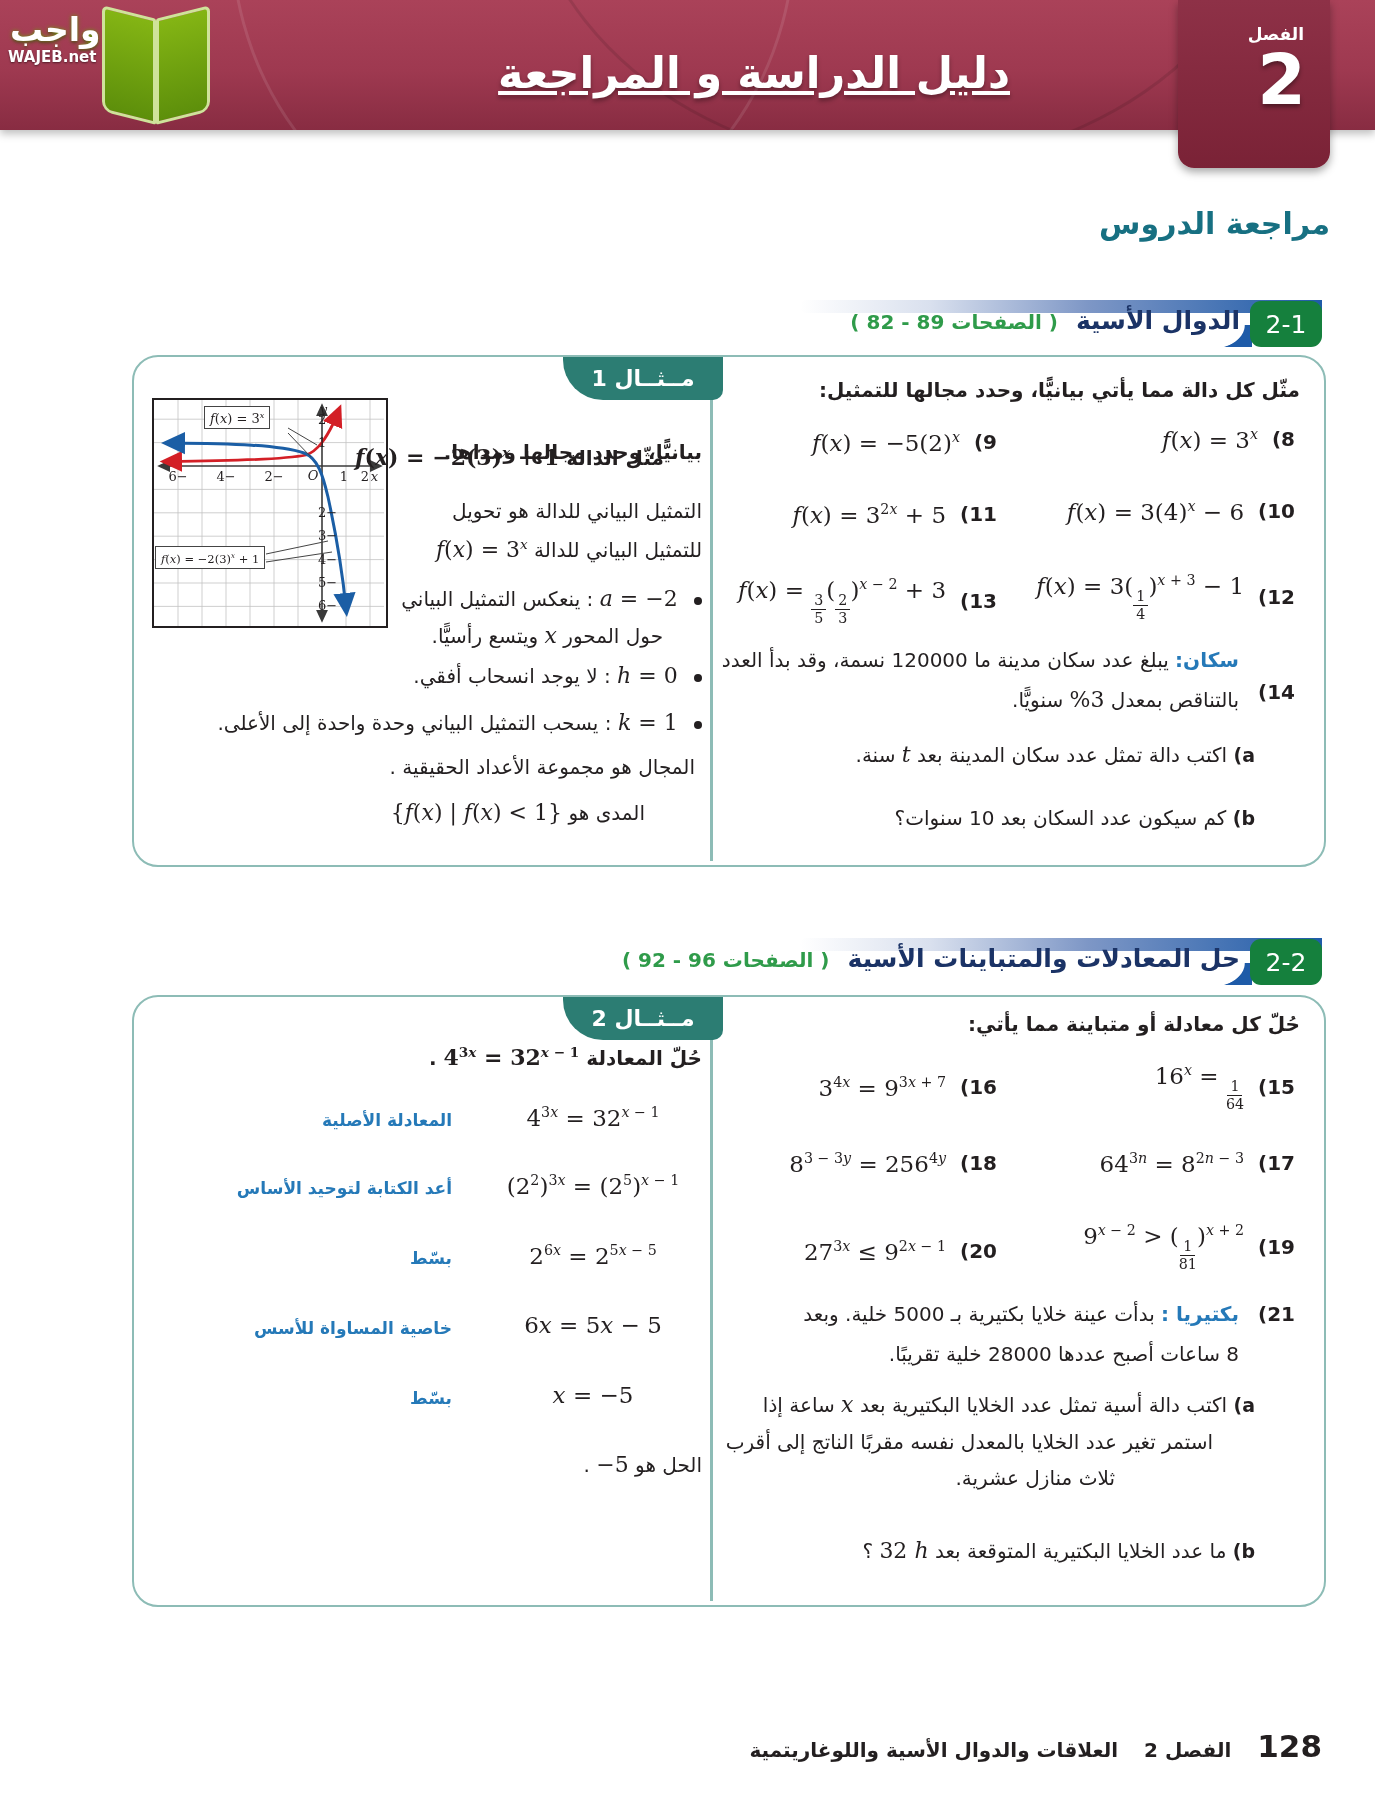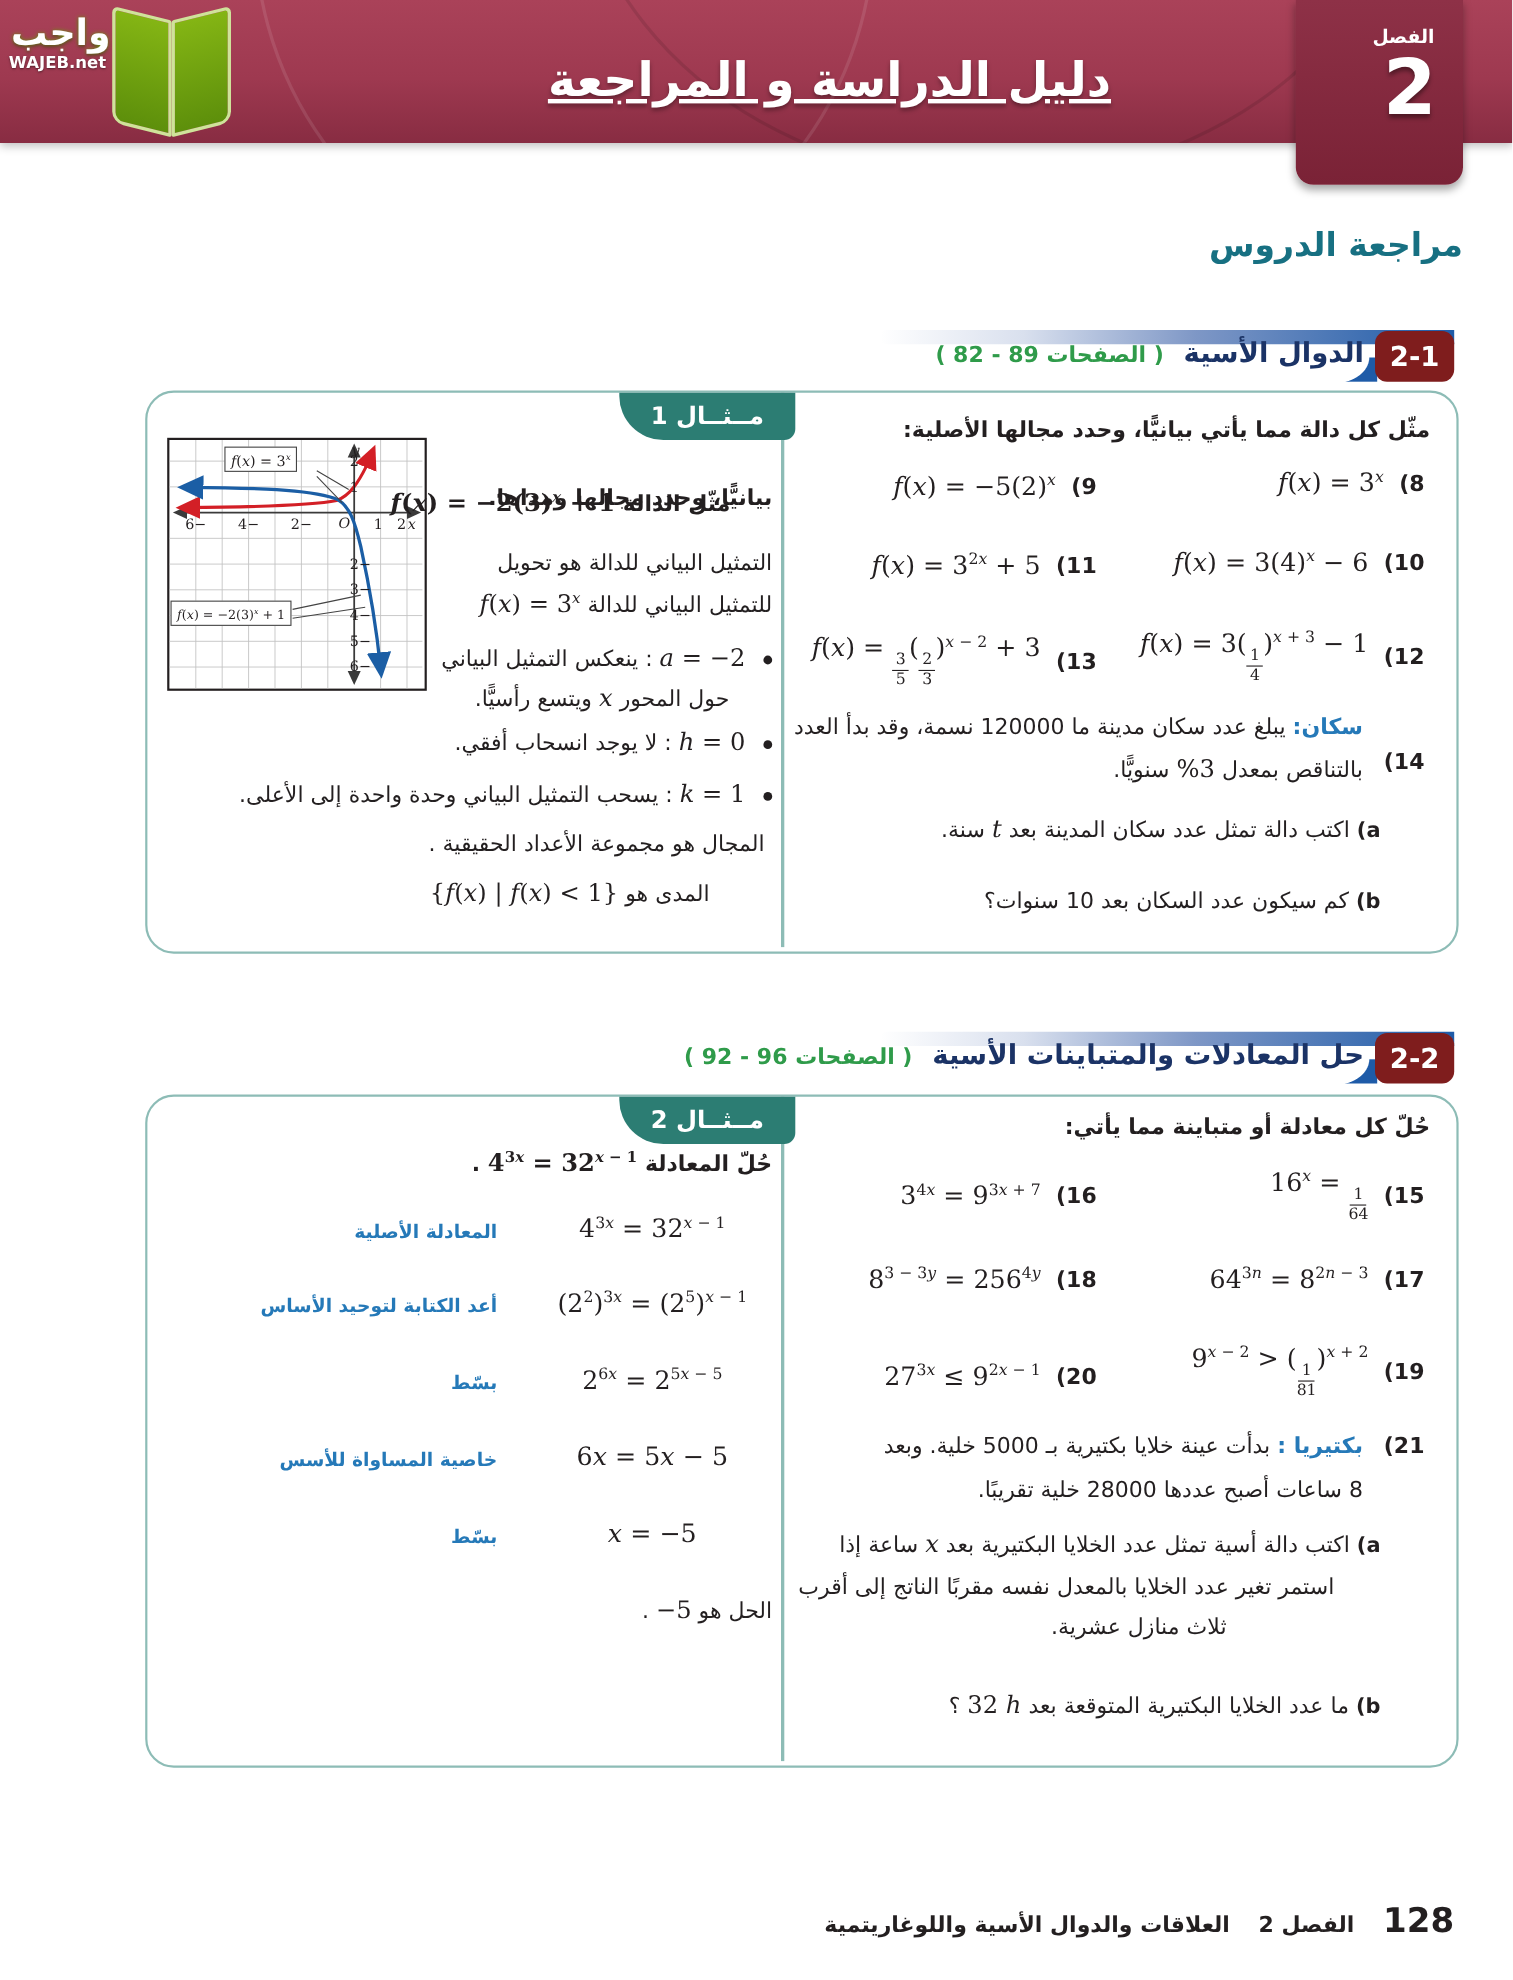--- a/index.html
+++ b/index.html
@@ -41,22 +41,22 @@
         border:3px solid #cfe39a;}
   .book .l1{left:2px;transform:skewY(14deg);border-radius:6px 2px 2px 10px;}
   .book .l2{left:56px;transform:skewY(-14deg);border-radius:2px 6px 10px 2px;}
 
   
   .watermark{position:absolute;z-index:1;}
 
   
   .strip{position:absolute;height:13px;border-radius:7px 0 0 7px;z-index:2;
         background:linear-gradient(to left,#1e5ba8 0%,#7e97c6 45%,#d9e0ee 75%,rgba(255,255,255,0) 100%);}
-  .badge{position:absolute;width:72px;height:46px;background:#7f1d1d;border-radius:11px;z-index:3;
-        color:#fff;font-weight:bold;font-size:25px;display:flex;align-items:center;justify-content:center;
+  .badge{position:absolute;width:72px;height:46px;background:#15803d;border-radius:11px;z-index:3;
+        color:#fff;font-weight:normal;font-size:25px;display:flex;align-items:center;justify-content:center;
         direction:ltr;}
   .badge-tail{position:absolute;width:40px;height:22px;z-index:2;
         background:radial-gradient(130% 170% at 0% 0%,rgba(0,0,0,0) 62%,#1e5ba8 64%);}
   .sec-titlerow{position:absolute;display:flex;flex-direction:row;gap:18px;align-items:baseline;
         justify-content:flex-start;direction:rtl;z-index:3;white-space:nowrap;}
   .sec-title{font-size:25px;font-weight:bold;color:#1b3366;}
   .sec-pages{font-size:20px;font-weight:bold;color:#2f9b4a;}
   .review-heading{position:absolute;top:206px;right:45px;font-size:30px;font-weight:bold;color:#177082;z-index:3;}
 
   
@@ -219,21 +219,21 @@
     <span class="dot"></span>
     <span class="math"><i>k</i> = 1</span>
     <span class="ar">: يسحب التمثيل البياني وحدة واحدة إلى الأعلى.</span>
   </div>
   <div class="rline t-reg ar" style="right:680px;top:755px;">المجال هو مجموعة الأعداد الحقيقية .</div>
   <div class="rline t-reg" style="right:730px;top:800px;">
     <span class="ar">المدى هو</span>
     <span class="math">{<i>f</i>(<i>x</i>) | <i>f</i>(<i>x</i>) &lt; 1}</span>
   </div>
 
-  <div class="rline t-instr ar" style="right:75px;top:378px;">مثّل كل دالة مما يأتي بيانيًّا، وحدد مجالها الأصلية:</div>
+  <div class="rline t-instr ar" style="right:75px;top:378px;">مثّل كل دالة مما يأتي بيانيًّا، وحدد مجالها للتمثيل:</div>
 
   <div class="eqrow" style="right:80px;top:426px;">
     <span class="num">(8</span>
     <span class="math"><i>f</i>(<i>x</i>) = 3<sup><i>x</i></sup></span>
   </div>
   <div class="eqrow" style="right:378px;top:429px;">
     <span class="num">(9</span>
     <span class="math"><i>f</i>(<i>x</i>) = −5(2)<sup><i>x</i></sup></span>
   </div>
   <div class="eqrow" style="right:80px;top:498px;">

